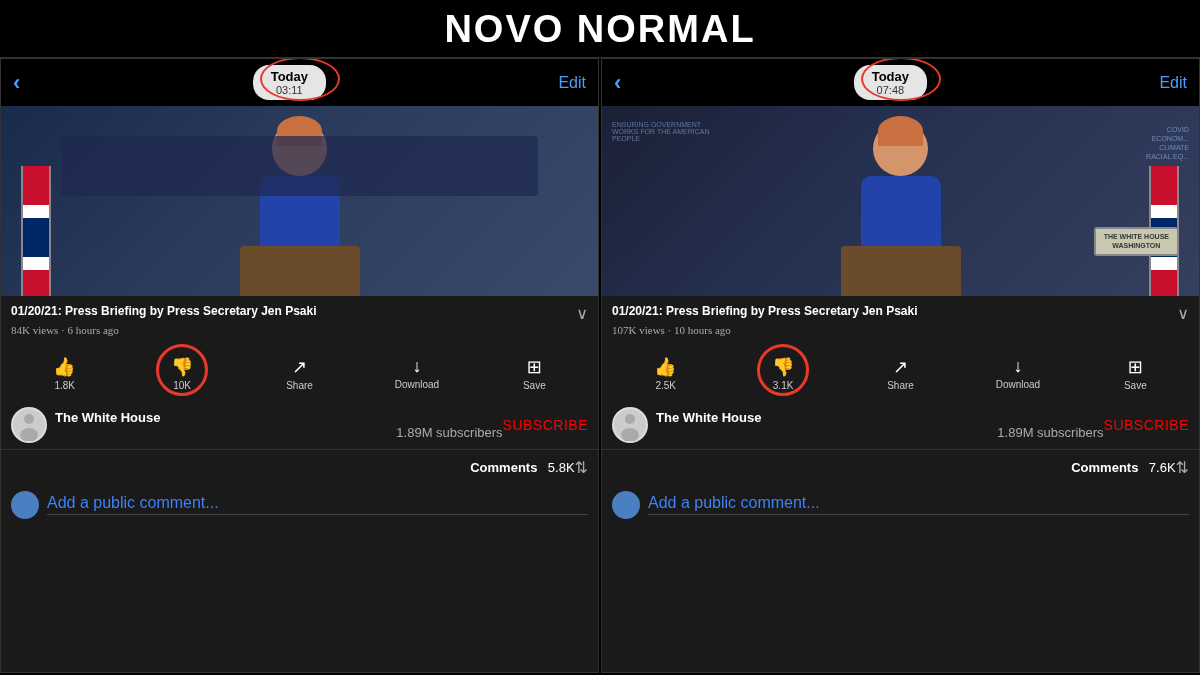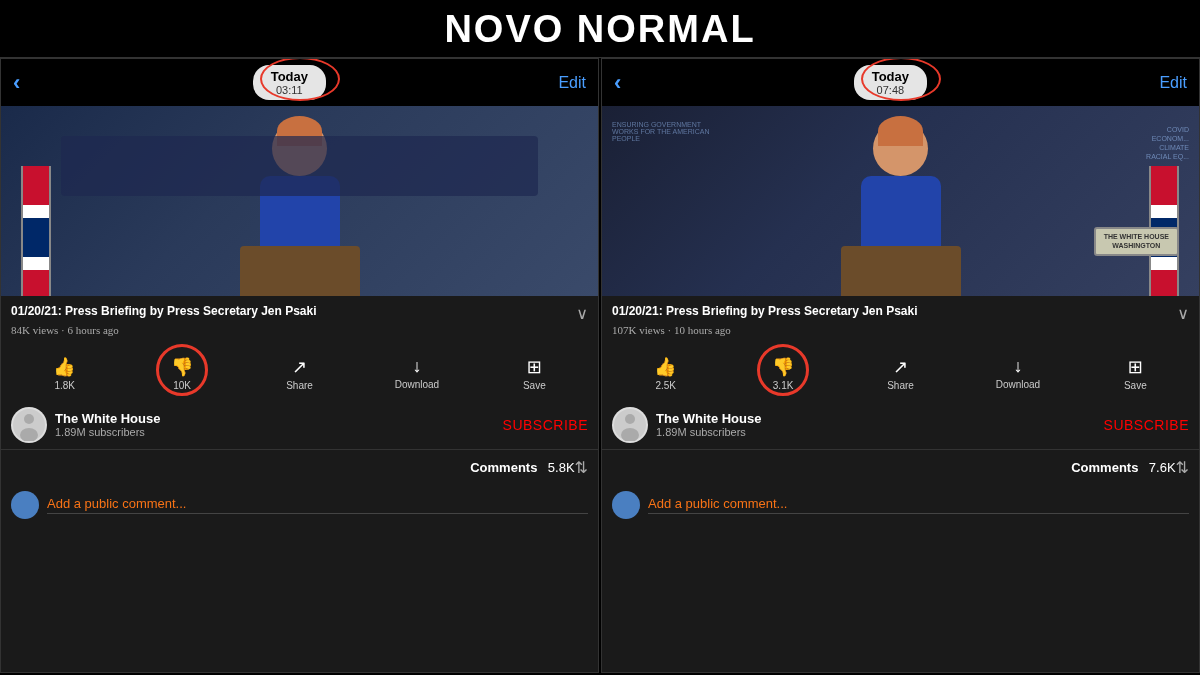--- a/index.html
+++ b/index.html
@@ -234,21 +234,22 @@
     .channel-info {
       flex: 1;
     }
     .channel-name {
       color: #fff;
       font-size: 13px;
       font-weight: 600;
     }
     .channel-subs {
       color: #aaa;
-      font-size: 11px;
+      font-size: 13px;
+      text-align: right;
     }
     .subscribe-btn {
       color: #ff0000;
       font-size: 14px;
       font-weight: 400;
       letter-spacing: 0.5px;
     }
 
     
     .comments-section {
@@ -286,22 +287,22 @@
       gap: 8px;
     }
     .user-avatar-small {
       width: 28px;
       height: 28px;
       border-radius: 50%;
       background: #4a7fc1;
       flex-shrink: 0;
     }
     .comment-input {
-      color: #f97316;
-      font-size: 13px;
+      color: #3b82f6;
+      font-size: 16px;
       border-bottom: 1px solid #444;
       flex: 1;
       padding-bottom: 2px;
     }
 
     
     .highlight-circle {
       position: absolute;
       border: 3px solid #e8392a;
       border-radius: 50%;

